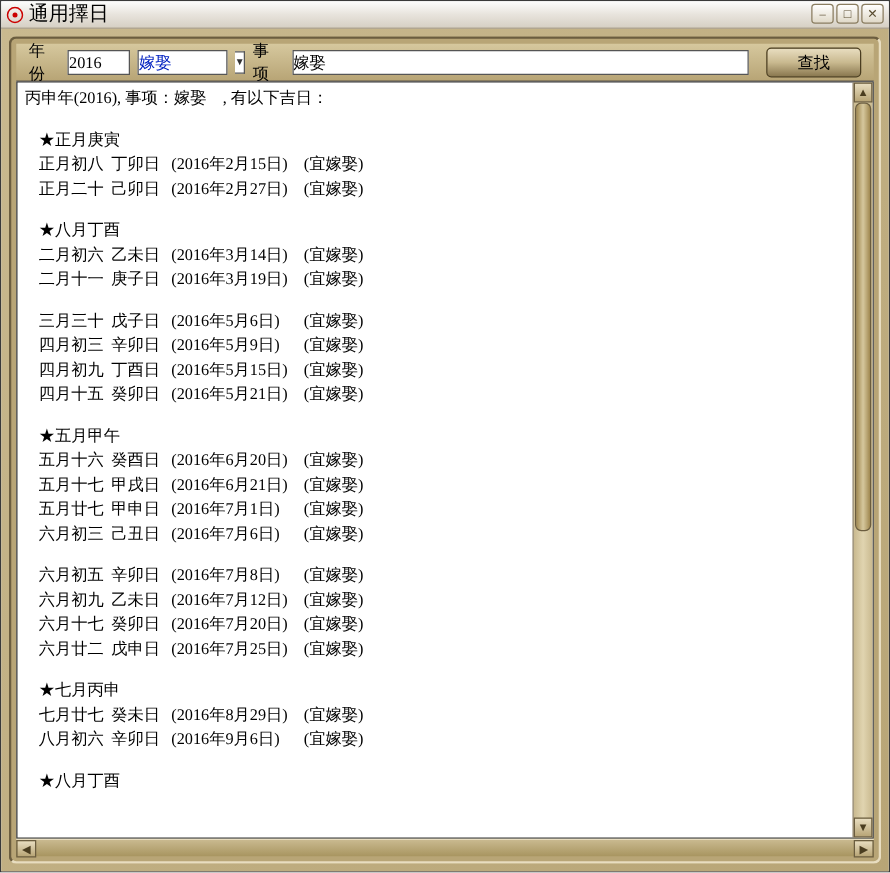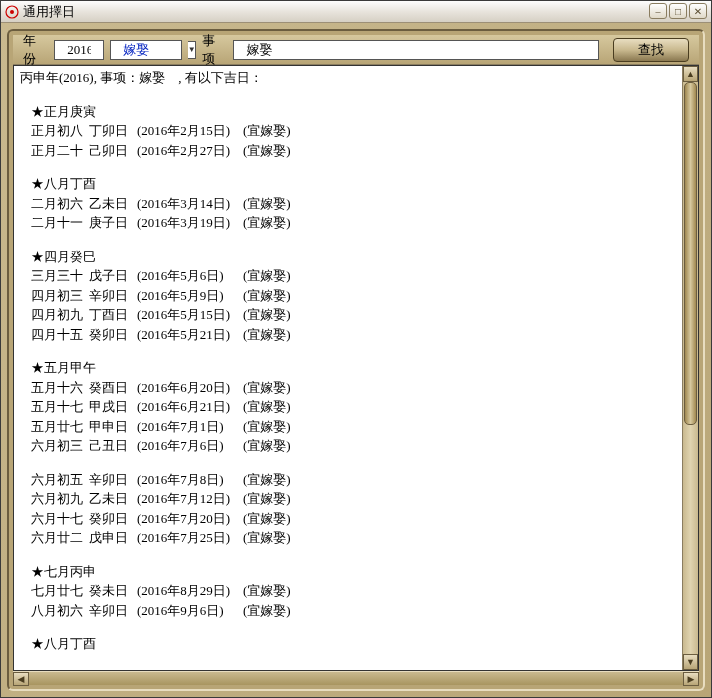--- a/index.html
+++ b/index.html
@@ -30,21 +30,21 @@
     position: relative;
   }
   .app-icon {
     width: 14px; height: 14px;
     margin-right: 4px;
     display: inline-flex;
     align-items: center;
     justify-content: center;
   }
   .app-icon svg { width: 14px; height: 14px; }
-  .title-text { font-size: 13px; color: #000; }
+  .title-text { font-size: 16px; color: #000; }
   .win-controls {
     position: absolute;
     right: 4px; top: 2px;
     display: flex;
     gap: 2px;
   }
   .win-btn {
     width: 18px; height: 16px;
     background: linear-gradient(to bottom, #fff, #e0d9c8);
     border: 1px solid #8a7d60;
@@ -81,21 +81,21 @@
     align-items: center;
     padding: 0 10px;
     gap: 6px;
     background: linear-gradient(to bottom, #d6c89e, #b8a576);
     border-bottom: 1px solid #8a7d60;
   }
   .toolbar label { color: #000; font-size: 13px; }
   .toolbar input[type=text] {
     height: 20px;
     border: 1px solid #555;
-    padding: 0 12px;
+    padding: 0 0;
     font-size: 13px;
     font-family: inherit;
     background: #fff;
   }
   .input-year { width: 50px; }
   .input-type { width: 72px; color: #0020c0; }
   .input-event { width: 376px; }
   .search-btn {
     height: 24px;
     width: 78px;
@@ -213,21 +213,20 @@
                 <div class="month-head">★正月庚寅</div>
                 <div class="row"><span class="col-lunar">正月初八</span><span class="col-ganzhi">丁卯日</span><span class="col-date">(2016年2月15日)</span><span class="col-note">(宜嫁娶)</span></div>
                 <div class="row"><span class="col-lunar">正月二十</span><span class="col-ganzhi">己卯日</span><span class="col-date">(2016年2月27日)</span><span class="col-note">(宜嫁娶)</span></div>
               </div>
               <div class="month-block">
                 <div class="month-head">★八月丁酉</div>
                 <div class="row"><span class="col-lunar">二月初六</span><span class="col-ganzhi">乙未日</span><span class="col-date">(2016年3月14日)</span><span class="col-note">(宜嫁娶)</span></div>
                 <div class="row"><span class="col-lunar">二月十一</span><span class="col-ganzhi">庚子日</span><span class="col-date">(2016年3月19日)</span><span class="col-note">(宜嫁娶)</span></div>
               </div>
               <div class="month-block">
-                <div class="month-head">★四月癸巳</div>
                 <div class="row"><span class="col-lunar">三月三十</span><span class="col-ganzhi">戊子日</span><span class="col-date">(2016年5月6日)</span><span class="col-note">(宜嫁娶)</span></div>
                 <div class="row"><span class="col-lunar">四月初三</span><span class="col-ganzhi">辛卯日</span><span class="col-date">(2016年5月9日)</span><span class="col-note">(宜嫁娶)</span></div>
                 <div class="row"><span class="col-lunar">四月初九</span><span class="col-ganzhi">丁酉日</span><span class="col-date">(2016年5月15日)</span><span class="col-note">(宜嫁娶)</span></div>
                 <div class="row"><span class="col-lunar">四月十五</span><span class="col-ganzhi">癸卯日</span><span class="col-date">(2016年5月21日)</span><span class="col-note">(宜嫁娶)</span></div>
               </div>
               <div class="month-block">
                 <div class="month-head">★五月甲午</div>
                 <div class="row"><span class="col-lunar">五月十六</span><span class="col-ganzhi">癸酉日</span><span class="col-date">(2016年6月20日)</span><span class="col-note">(宜嫁娶)</span></div>
                 <div class="row"><span class="col-lunar">五月十七</span><span class="col-ganzhi">甲戌日</span><span class="col-date">(2016年6月21日)</span><span class="col-note">(宜嫁娶)</span></div>
                 <div class="row"><span class="col-lunar">五月廿七</span><span class="col-ganzhi">甲申日</span><span class="col-date">(2016年7月1日)</span><span class="col-note">(宜嫁娶)</span></div>

